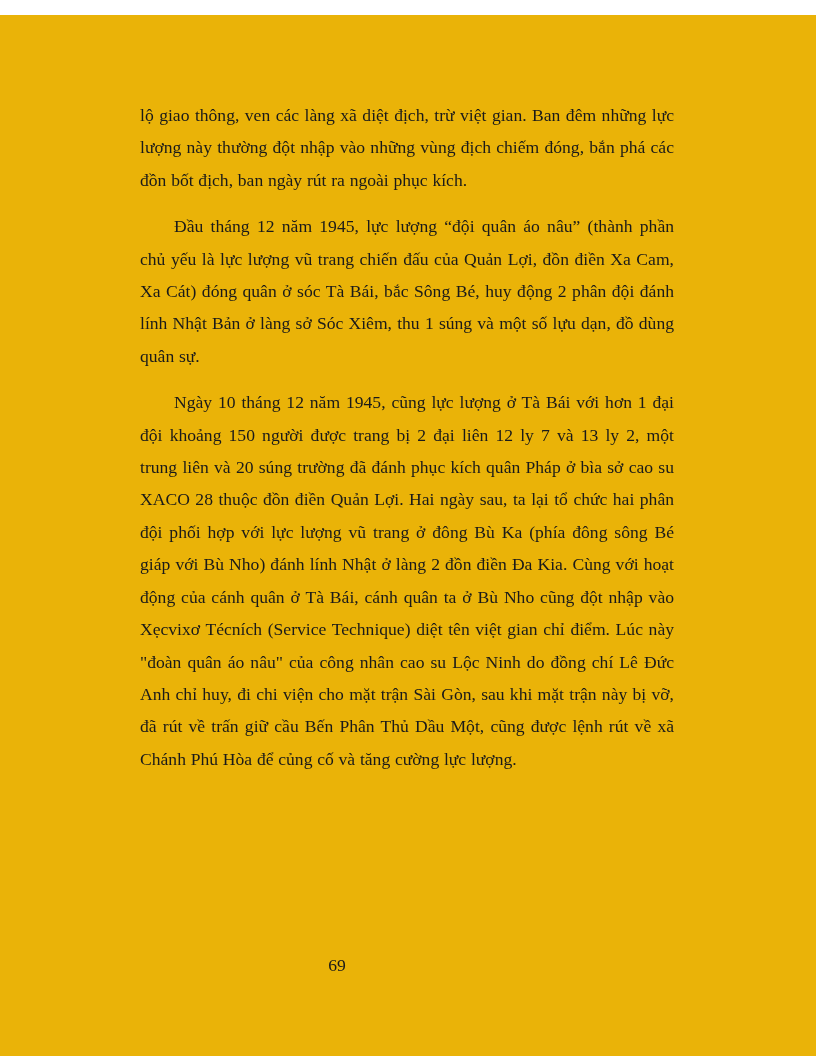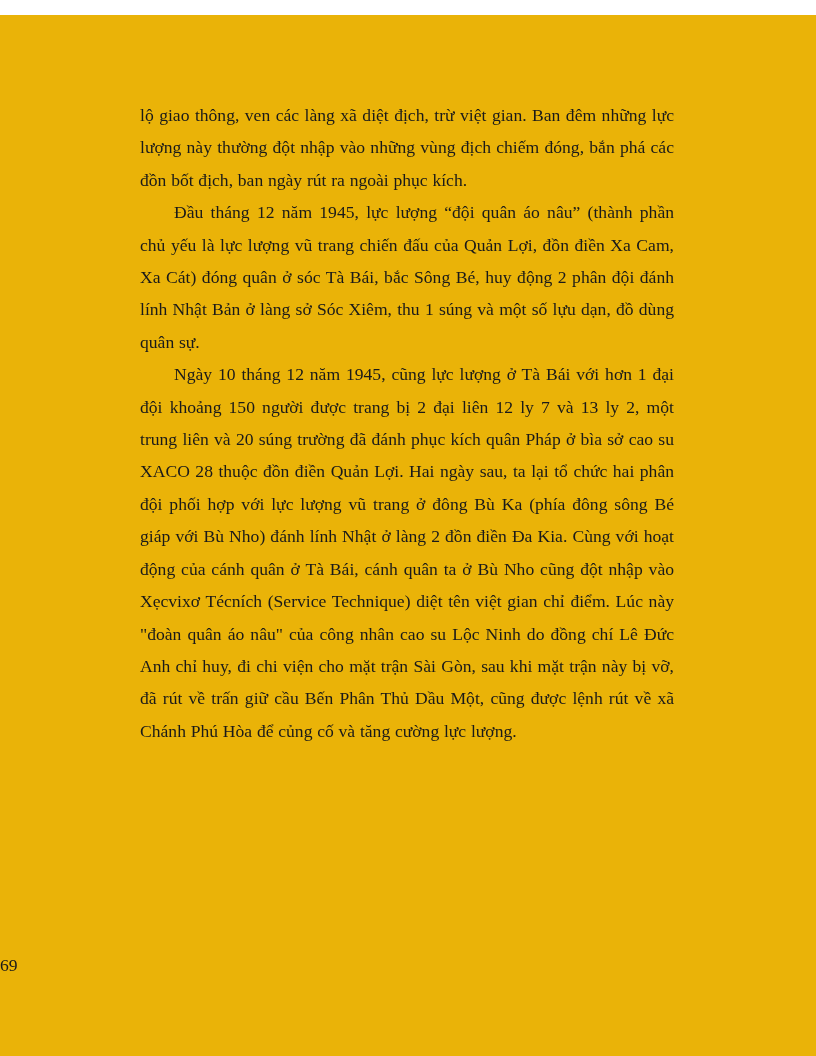--- a/index.html
+++ b/index.html
@@ -34,31 +34,31 @@
     font-size: 17.6px;
     line-height: 32.4px;
     text-align: justify;
     text-justify: inter-word;
     text-indent: 0;
     -webkit-hyphens: none;
     hyphens: none;
     word-spacing: 0.02em;
   }
   p.para + p.para {
-    margin-top: 0px;
+    margin-top: 14px;
   }
   p.indent {
     text-indent: 34px;
   }
   .page-number {
     position: absolute;
     left: 0;
     top: 938px;
     width: 674px;
-    text-align: left;
+    text-align: center;
     font-size: 17.6px;
     line-height: 24px;
     color: #1a1a1a;
   }
 </style>
 </head>
 <body>
 
 <div class="page">
   <div class="text-column">

